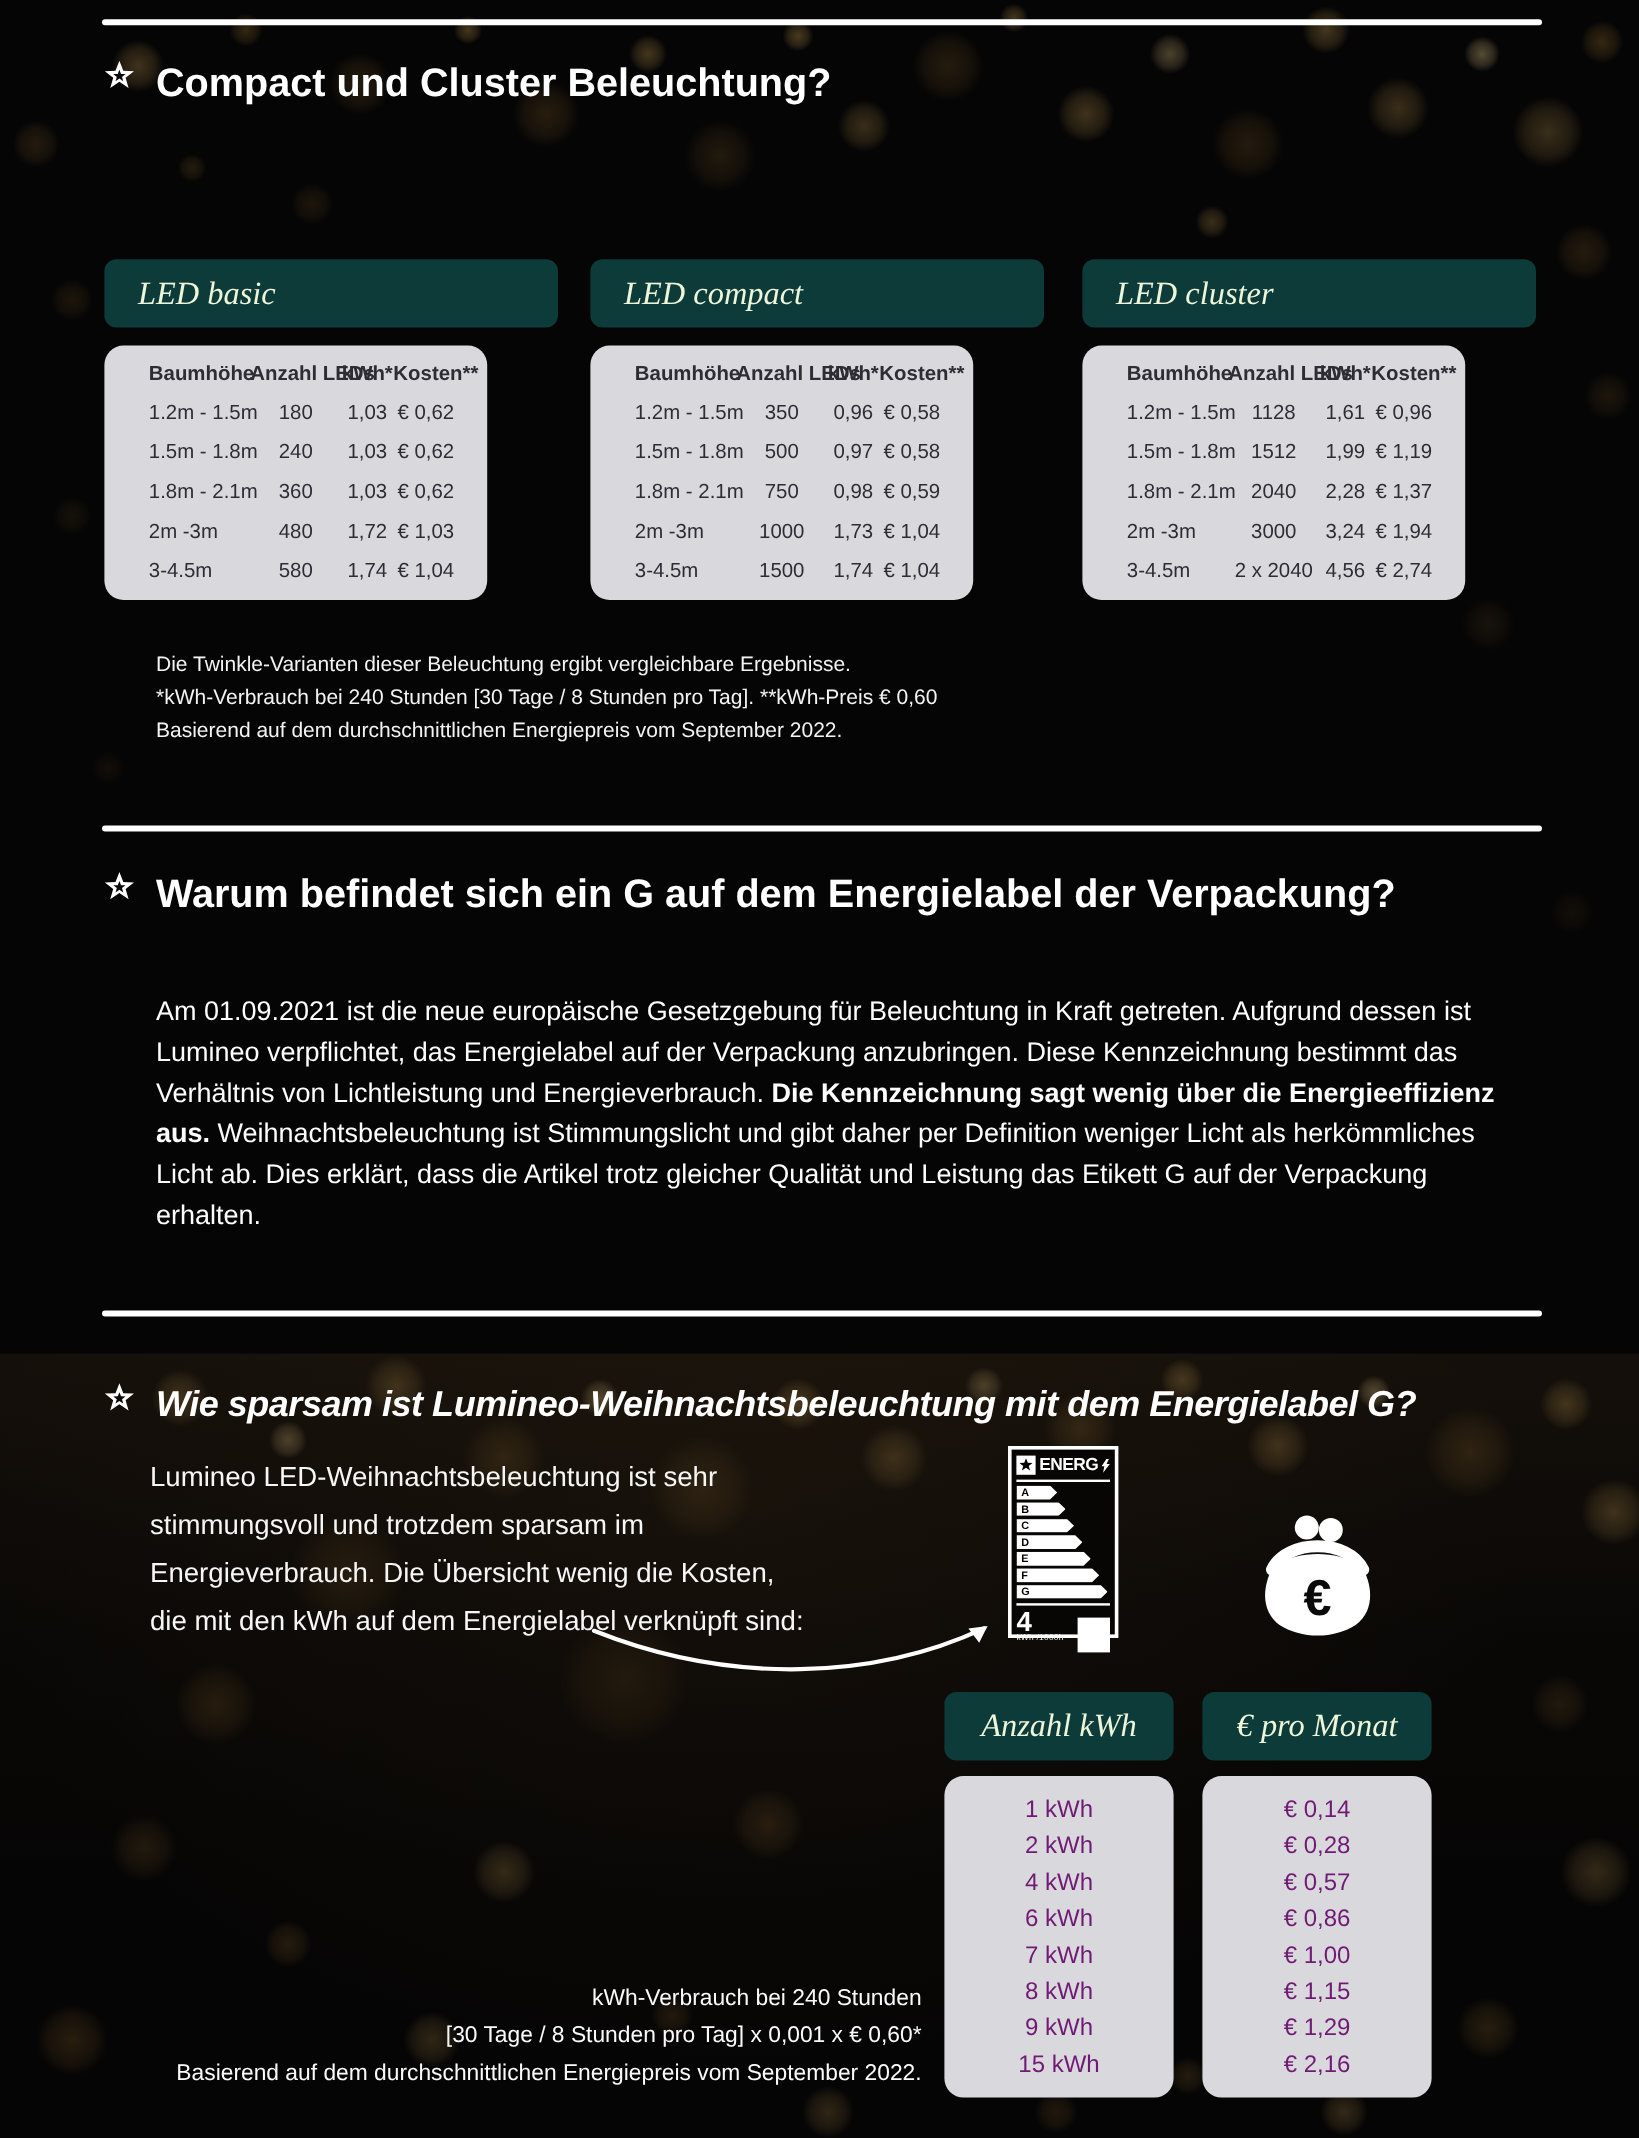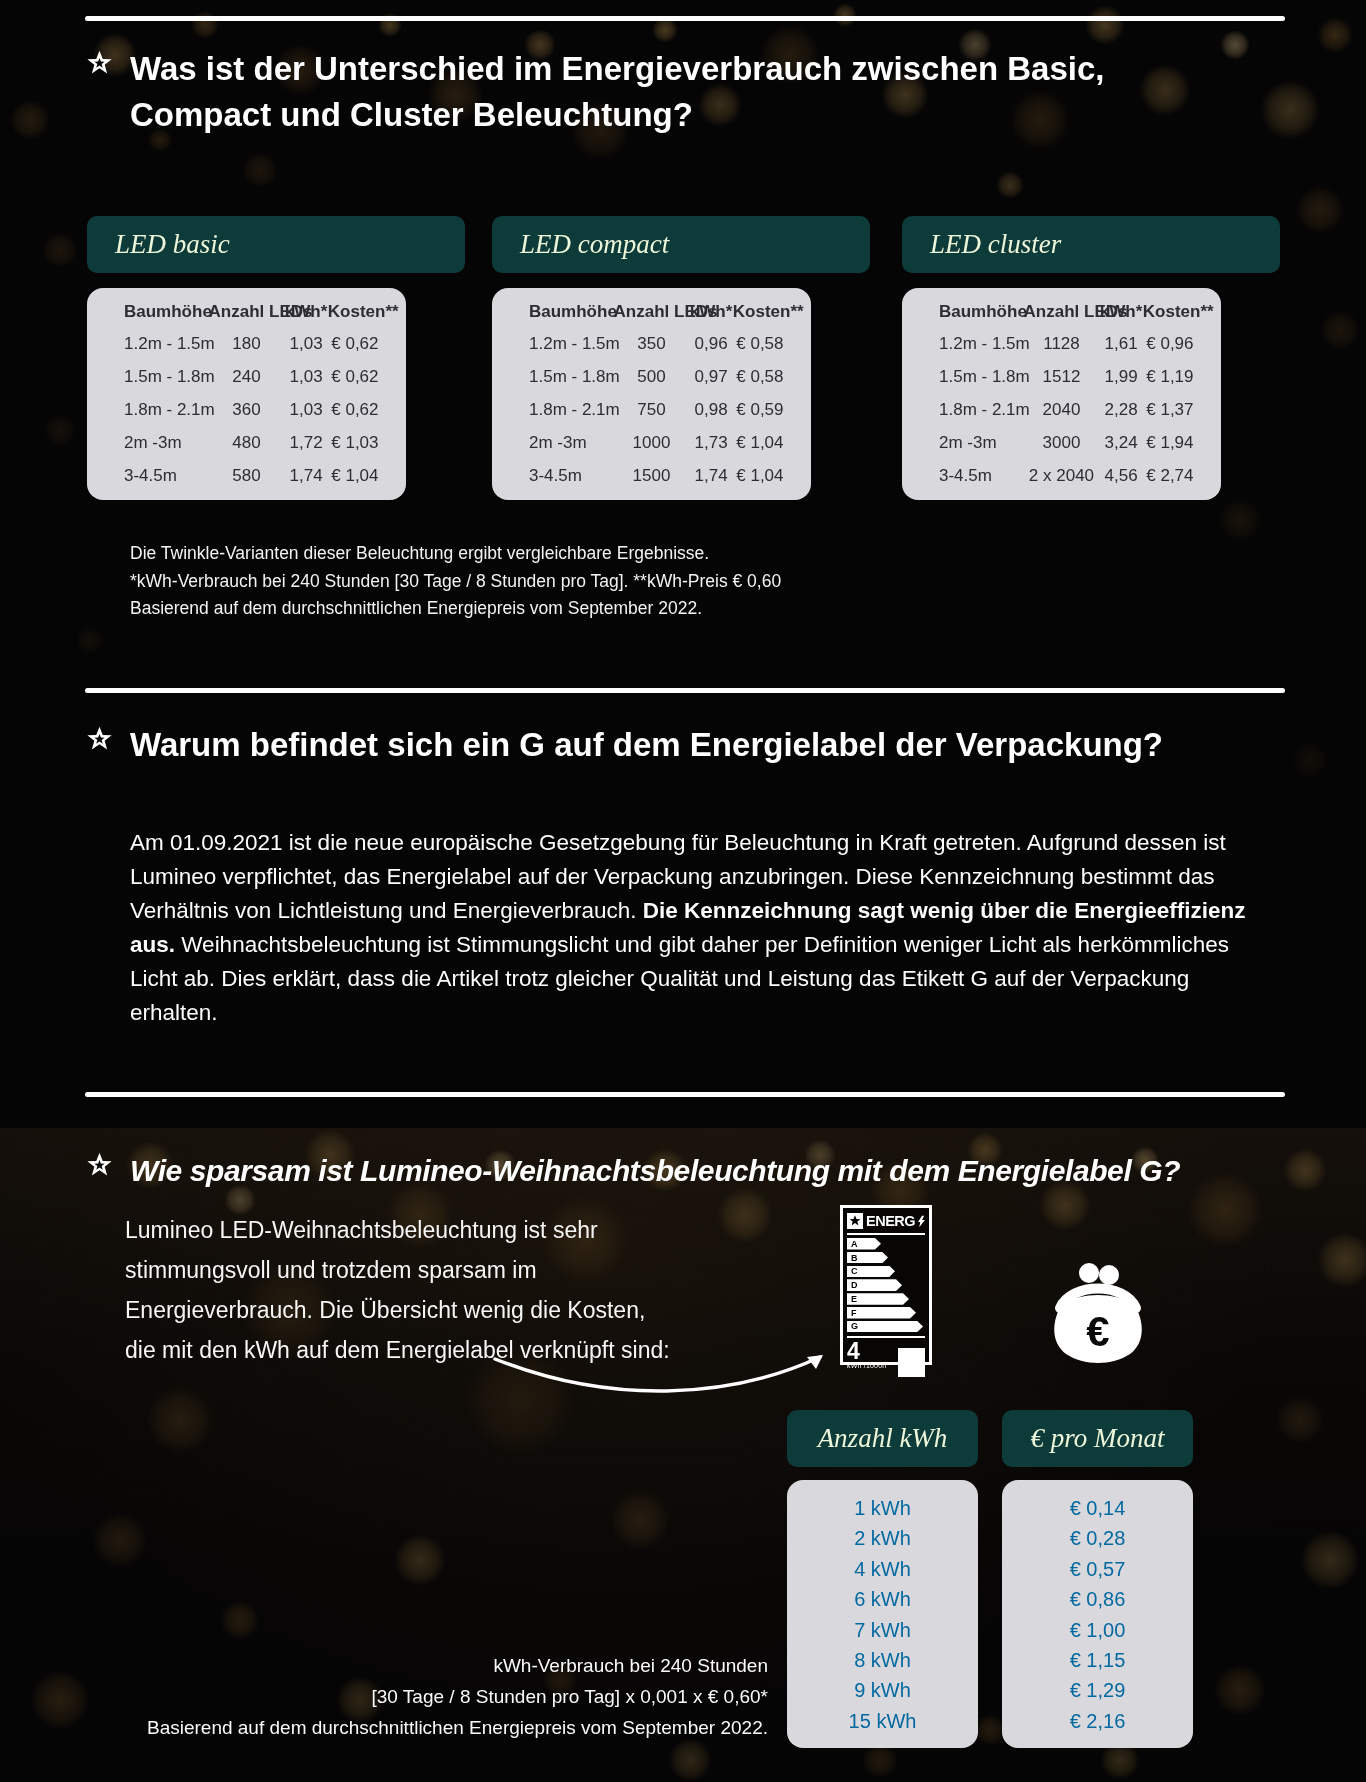--- a/index.html
+++ b/index.html
@@ -54,21 +54,21 @@
   .el-gbox{position:absolute;right:0;bottom:1px;width:27px;height:29px;background:#fff;}
 
   .purse{position:absolute;left:1050px;top:1260px;}
 
   
   .bhead{position:absolute;top:1410px;width:191px;height:57px;background:#0d3b3a;border-radius:10px;
       display:flex;align-items:center;justify-content:center;color:#eef6da;
       font-family:"Liberation Serif",serif;font-style:italic;font-size:27px;}
   .bh1{left:787px;} .bh2{left:1002px;}
   .bbody{position:absolute;top:1480px;width:191px;height:268px;background:#d9d8dc;border-radius:16px;
-      box-sizing:border-box;padding-top:13px;text-align:center;font-size:20px;color:#0369a1;}
+      box-sizing:border-box;padding-top:13px;text-align:center;font-size:20px;color:#701a75;}
   .bb1{left:787px;} .bb2{left:1002px;}
   .cell-row{line-height:30.4px;white-space:nowrap;}
 
   .footnote3{position:absolute;left:100px;top:1650px;width:668px;text-align:right;
       font-size:19px;line-height:31px;color:#fafafa;}
 </style>
 </head>
 <body>
 
 <div class="page">
@@ -142,21 +142,20 @@
   <div class="divider d1"></div>
 
   <div class="heading h1" style="top:46px;">
     <span class="star">
       <svg width="27" height="27" viewBox="0 0 24 24">
         <path fill="#ffffff" d="M12 .6l2.9 7.4 7.9.3-6.2 4.9 2.2 7.6L12 16.2l-6.8 4.6 2.2-7.6L1.2 8.3l7.9-.3z"></path>
         <path fill="#0a0a0a" transform="translate(12 12) scale(0.42) translate(-12 -12)" d="M12 .6l2.9 7.4 7.9.3-6.2 4.9 2.2 7.6L12 16.2l-6.8 4.6 2.2-7.6L1.2 8.3l7.9-.3z"></path>
       </svg>
     </span>
     <div class="htext">
-      <div>Was ist der Unterschied im Energieverbrauch zwischen Basic,</div>
       <div>Compact und Cluster Beleuchtung?</div>
     </div>
   </div>
 
   <div class="tblock t0">
     <div class="tealhead">
         <span>LED basic</span>
       </div>
     <div class="tbody-box">
       <table>

